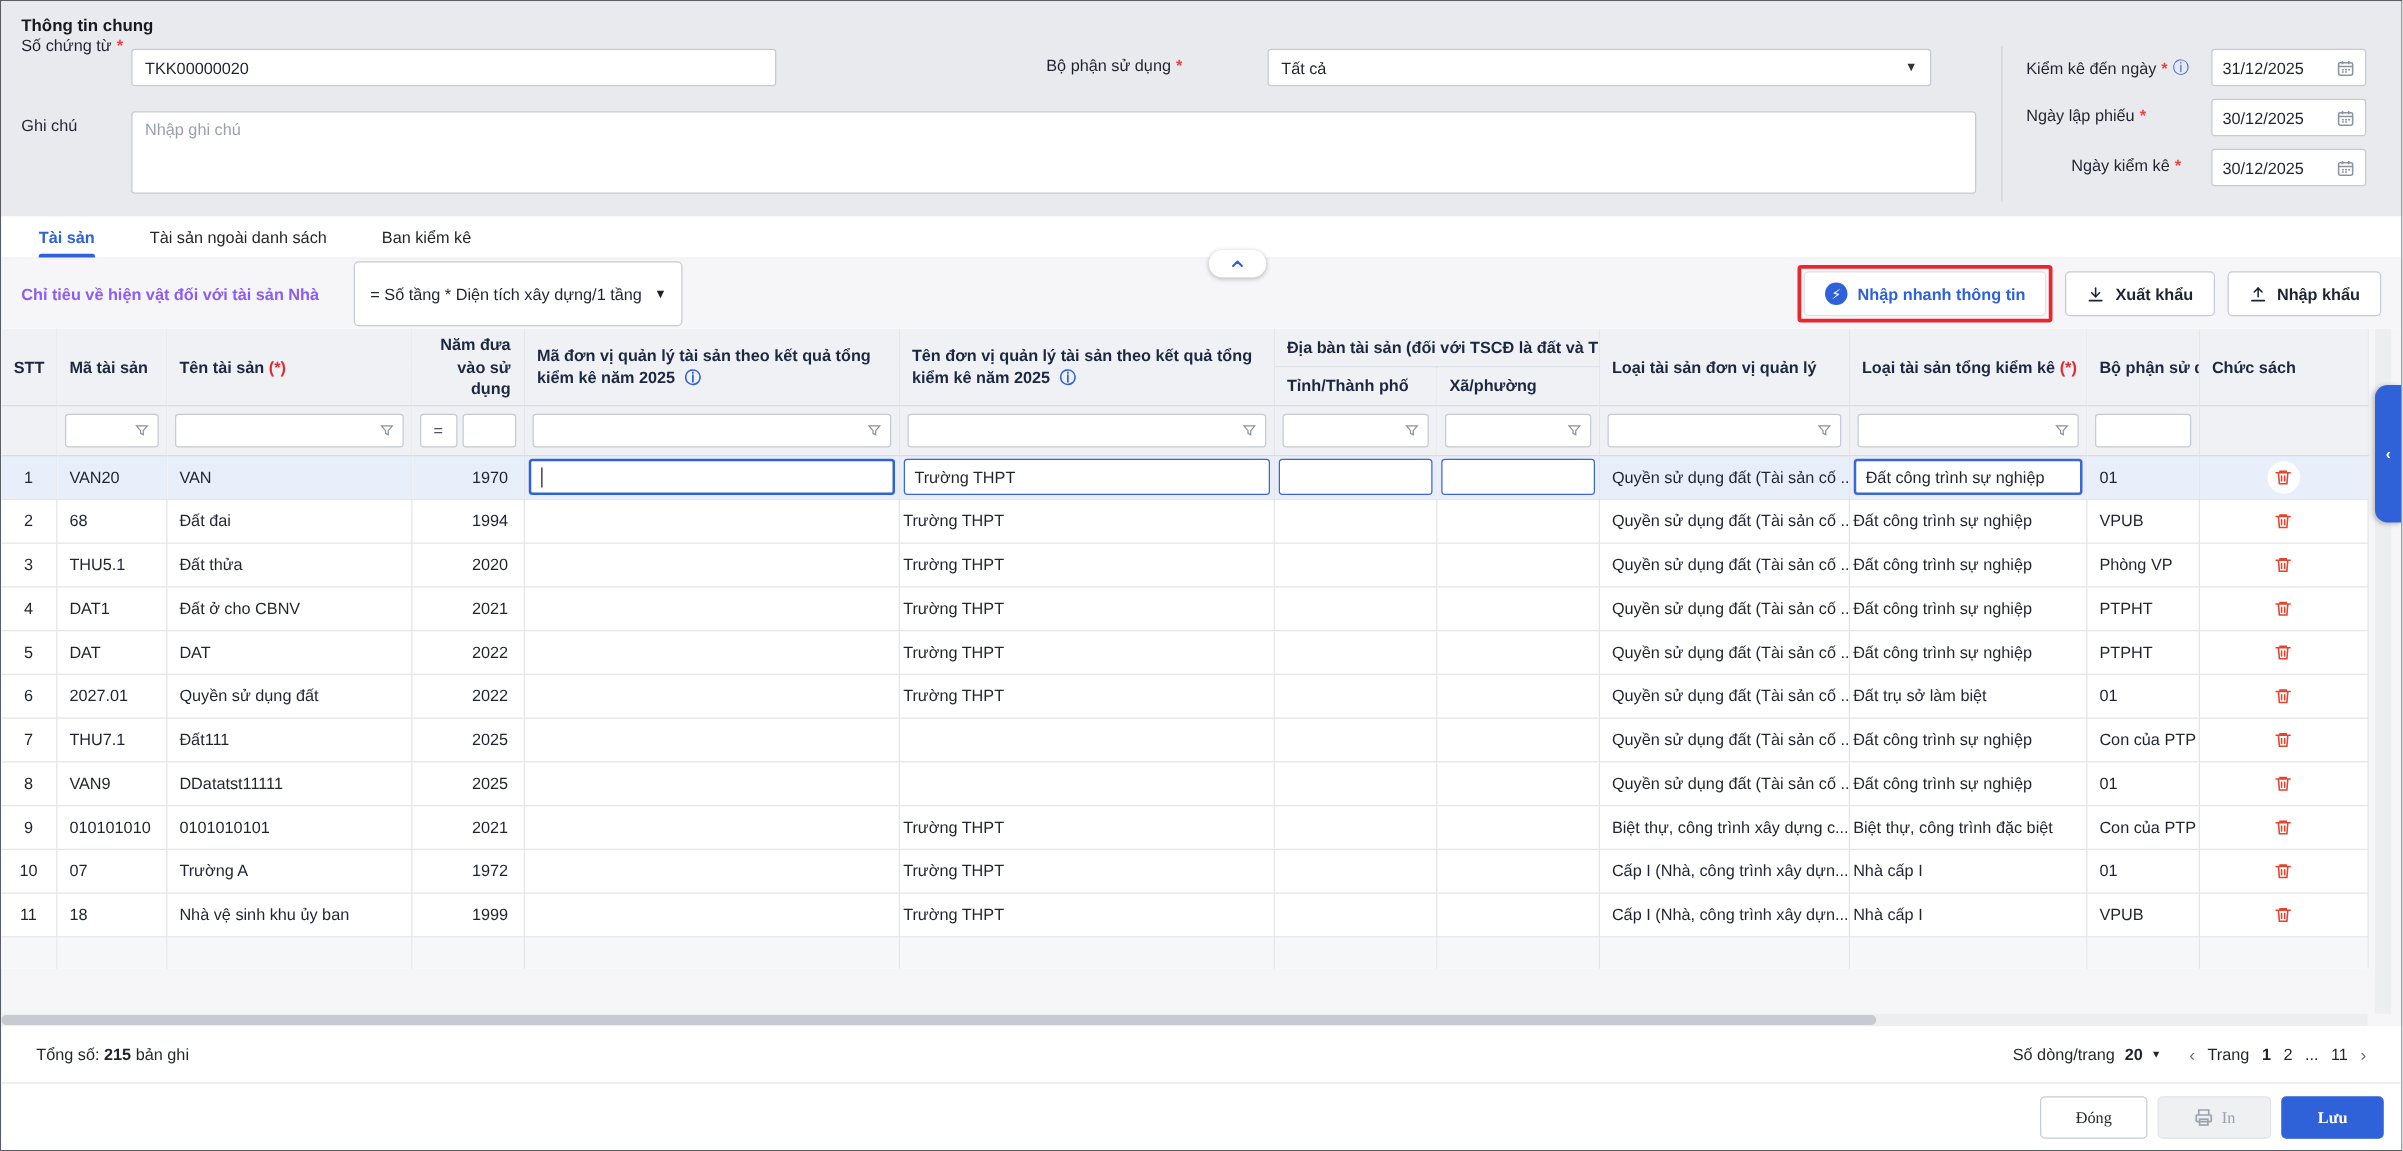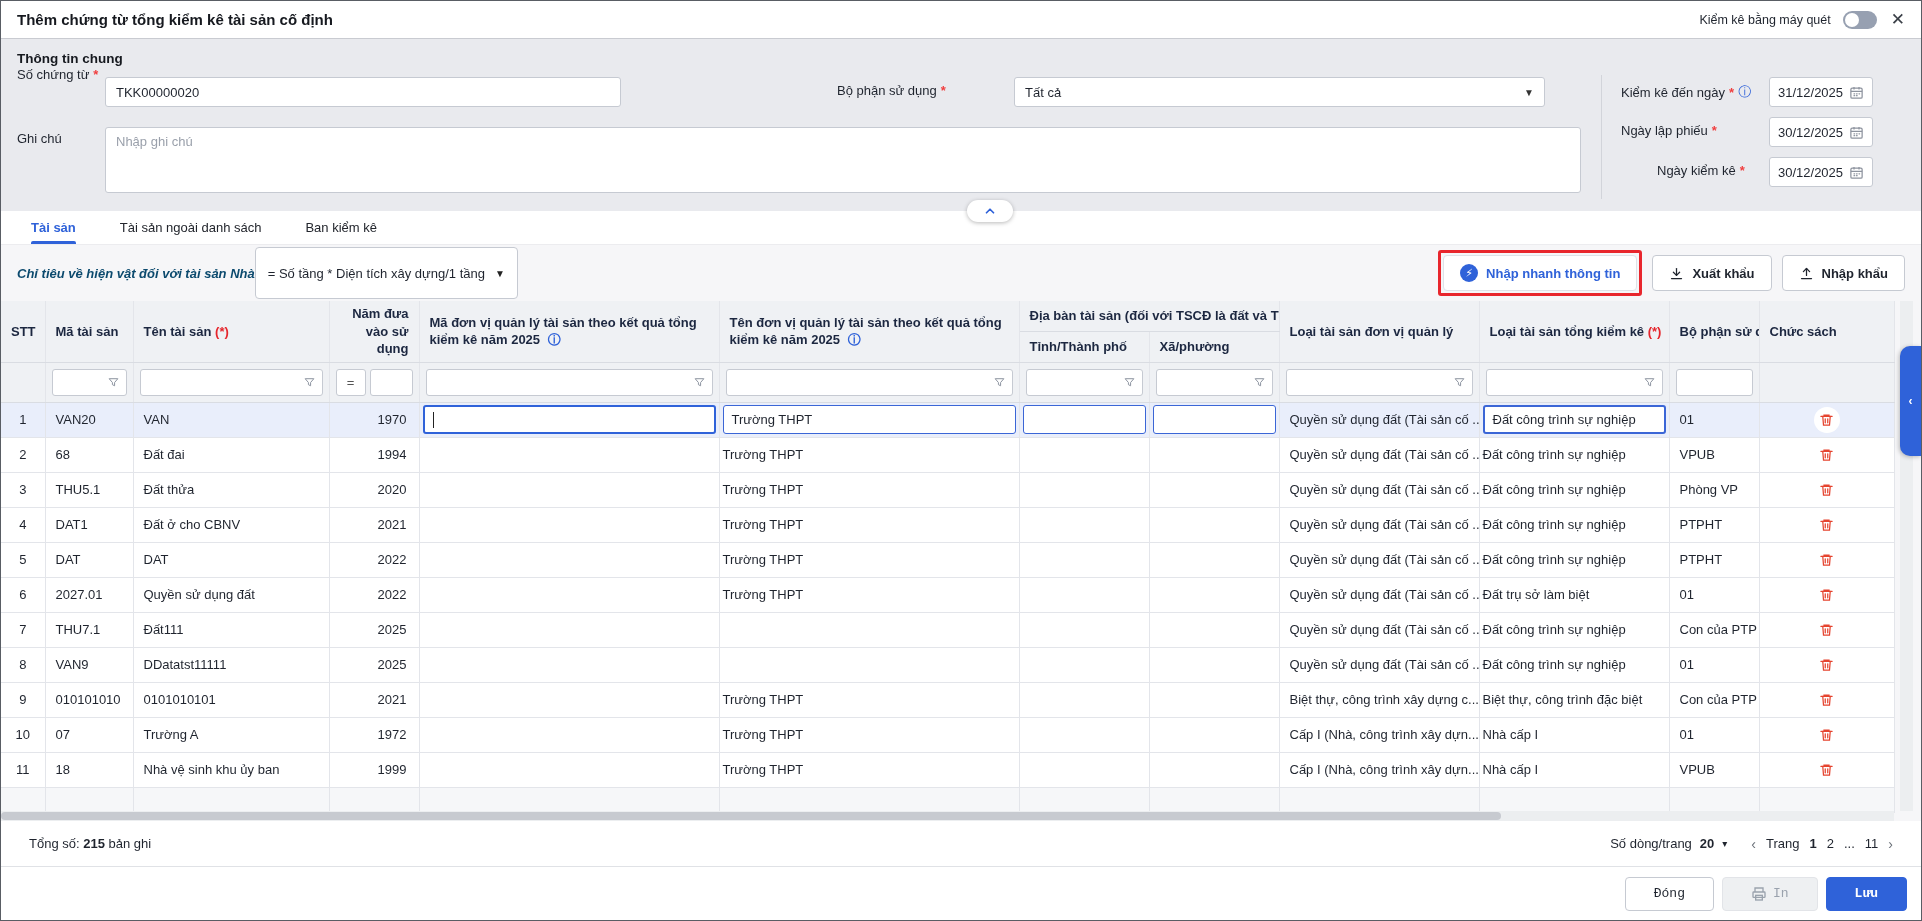--- a/index.html
+++ b/index.html
@@ -23,35 +23,35 @@
   .flabel { color:#1f242e; }
   .star { color:#f03e3e; margin-left:4px; font-weight:bold; }
   .info { color:#2f62d9; font-size:13px; margin-left:4px; }
   .tinput { background:#fff; border:1px solid #c6cad2; border-radius:3px; height:30px; padding:0 10px; font-size:13px; color:#1f242e; font-family:inherit; display:flex; align-items:center; }
   input.tinput { width:100%; }
   .sel-box { background:#fff; border:1px solid #c6cad2; border-radius:3px; height:30px; padding:0 10px; display:flex; align-items:center; cursor:pointer; }
   .sel-box .caret { margin-left:auto; font-size:10px; color:#333; }
   textarea.tinput { resize:none; padding-top:6px; font-family:inherit; }
   textarea.tinput::placeholder, input.tinput::placeholder { color:#9aa0ab; }
   .vline { position:absolute; left:1600px; top:72px; bottom:10px; width:1px; background:#d2d4da; }
-  .date-box { background:#fff; border:1px solid #c6cad2; border-radius:3px; height:30px; width:104px; padding:0 8px; display:flex; align-items:center; cursor:pointer; }
+  .date-box { background:#fff; border:1px solid #c6cad2; border-radius:3px; height:30px; width:124px; padding:0 8px; display:flex; align-items:center; cursor:pointer; }
   .date-box .dval { font-size:13px; }
   .date-box svg { margin-left:auto; }
 
   .collapse-pill { position:absolute; top:199px; left:966px; width:46px; height:22px; background:#fff; border-radius:11px; box-shadow:0 1px 4px rgba(0,0,0,.28); display:flex; align-items:center; justify-content:center; z-index:20; cursor:pointer; }
 
   
   .tabs { height:34px; background:#fff; display:flex; align-items:stretch; padding-left:30px; gap:44px; border-bottom:1px solid #ececef; flex:0 0 auto; }
   .tab { display:flex; align-items:center; font-size:13px; color:#23262d; cursor:pointer; position:relative; }
   .tab.active { color:#2f62d9; font-weight:bold; }
   .tab.active::after { content:""; position:absolute; left:0; right:0; bottom:0; height:3px; background:#2f62d9; border-radius:2px 2px 0 0; }
 
   
   .toolbar { height:56px; background:#f6f6f8; display:flex; align-items:center; padding:0 16px; flex:0 0 auto; }
-  .crit-label { font-weight:bold; color:#0c4a6e; margin-right:0;font-style:italic; }
+  .crit-label { font-weight:bold; color:#8b5cf6; margin-right:28px; }
   .crit-select { background:#fff; border:1px solid #c6cad2; border-radius:4px; height:52px; padding:0 12px; display:flex; align-items:center; gap:10px; cursor:pointer; }
   .crit-select .caret { font-size:10px; color:#222; }
   .toolbar .right { margin-left:auto; display:flex; align-items:center; gap:10px; }
   .btn { height:36px; border:1px solid #c6cad2; border-radius:4px; background:#fff; display:flex; align-items:center; gap:8px; padding:0 16px; font-weight:bold; font-size:13px; color:#1f242e; cursor:pointer; font-family:inherit; }
   .annot-red { border:3px solid #e8262d; border-radius:3px; padding:2px; }
   .btn-quick { color:#2f62d9; border:1px solid #dfe2e8; }
   .qi-circle { width:18px; height:18px; border-radius:50%; background:#2f62d9; color:#fff; display:flex; align-items:center; justify-content:center; font-size:11px; }
 
   
   .table-zone { flex:1 1 auto; background:#f6f6f8; position:relative; overflow:hidden; }
@@ -92,40 +92,30 @@
   .statusbar { height:46px; background:#fff; border-bottom:1px solid #e0e2e6; display:flex; align-items:center; padding:0 28px; flex:0 0 auto; }
   .statusbar b { font-weight:bold; }
   .statusbar .right { margin-left:auto; display:flex; align-items:center; gap:6px; color:#1f242e; }
   .pp-select { display:flex; align-items:center; gap:8px; margin-right:18px; cursor:pointer; }
   .pp-select .caret { font-size:10px; font-weight:bold; }
   .pg { display:flex; align-items:center; gap:10px; }
   .pg .nav { color:#6a7078; cursor:pointer; font-size:14px; }
   .pg .pnum { cursor:pointer; color:#1f242e; }
   .pg .pnum.active { font-weight:bold; }
   .actionbar { height:53px; background:#fff; display:flex; align-items:center; justify-content:flex-end; gap:8px; padding:0 14px; flex:0 0 auto; }
-  .abtn { height:34px; min-width:62px; border-radius:4px; display:flex; align-items:center; justify-content:center; gap:6px; padding:0 28px; font-size:13px; cursor:pointer; font-family:Liberation Mono, monospace; }
+  .abtn { height:34px; min-width:62px; border-radius:4px; display:flex; align-items:center; justify-content:center; gap:6px; padding:0 28px; font-size:13px; cursor:pointer; font-family:Liberation Serif, serif; }
   .abtn-close { background:#fff; border:1px solid #c6cad2; color:#1f242e; }
   .abtn-print { background:#eef0f2; border:1px solid #e2e4e8; color:#9aa2ad; }
   .abtn-save { background:#2f62d9; border:1px solid #2f62d9; color:#fff; font-weight:bold; }
 </style>
 </head>
 <body>
 
 <div class="dialog">
 
-  <div class="titlebar">
-    <span class="title">Thêm chứng từ tổng kiểm kê tài sản cố định</span>
-    <span class="right">
-      <span class="toggle-label">Kiểm kê bằng máy quét</span>
-      <span class="toggle">
-          <span class="knob"></span>
-        </span>
-      <span class="close-x">✕</span>
-    </span>
-  </div>
 
   <div class="gensec">
     <div class="sec-title">Thông tin chung</div>
 
     <div class="frow" style="left:16px; top:28px; width:86px;">
       <span class="flabel">Số chứng từ</span>
       <span class="star">*</span>
     </div>
     <div class="frow" style="left:104px; top:38px; width:516px;">
       <input class="tinput" value="TKK00000020" style="">

